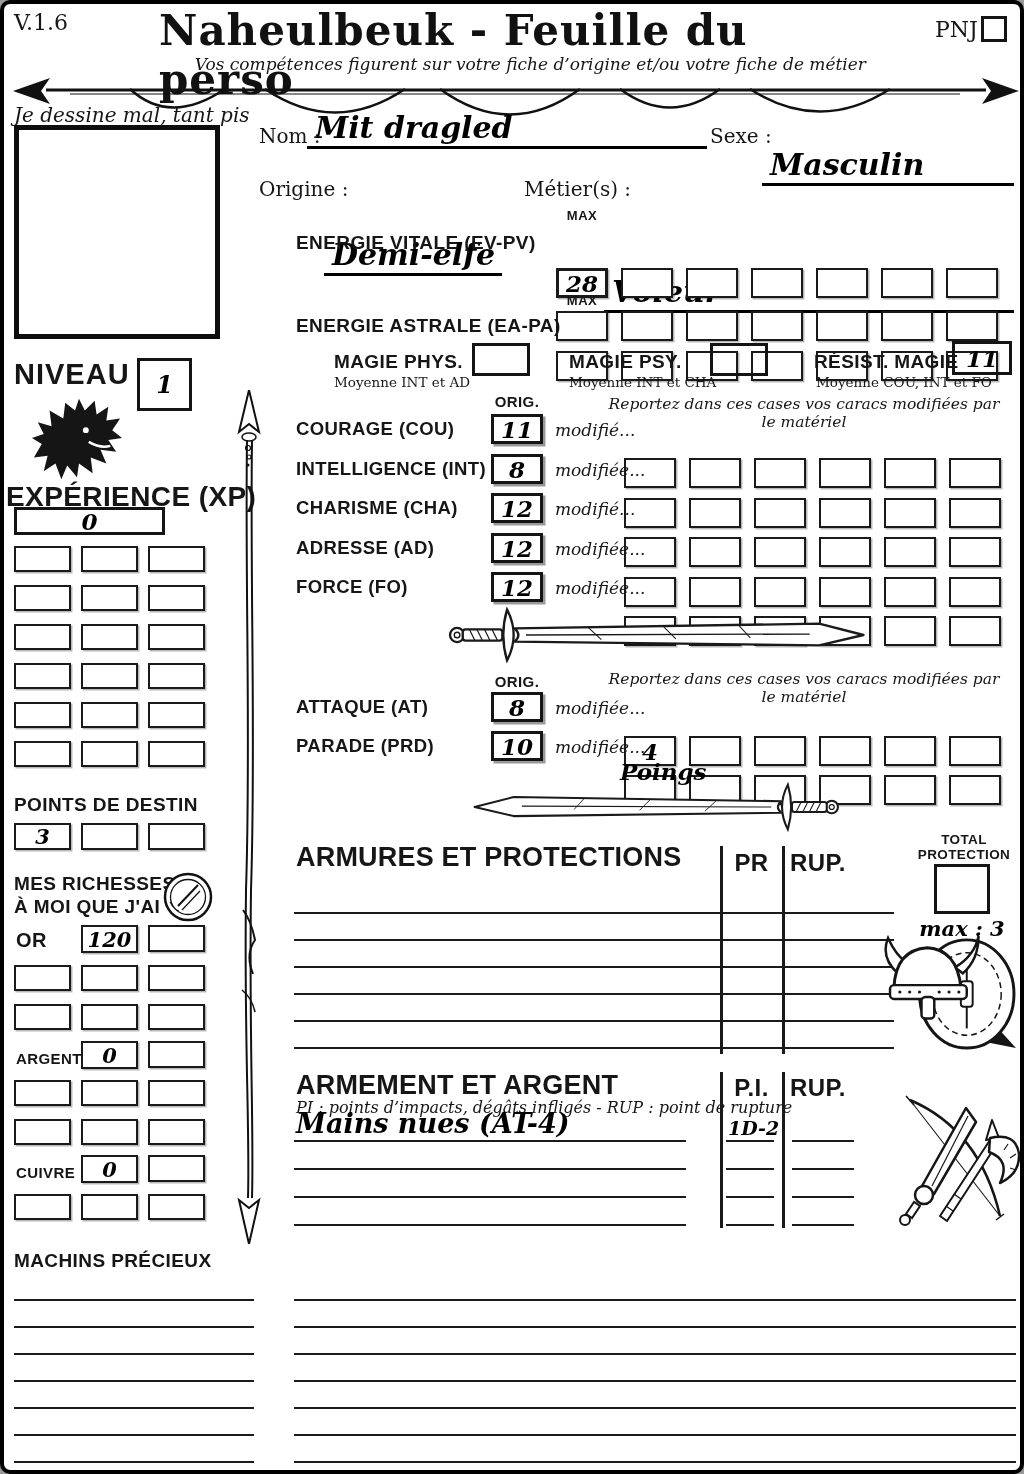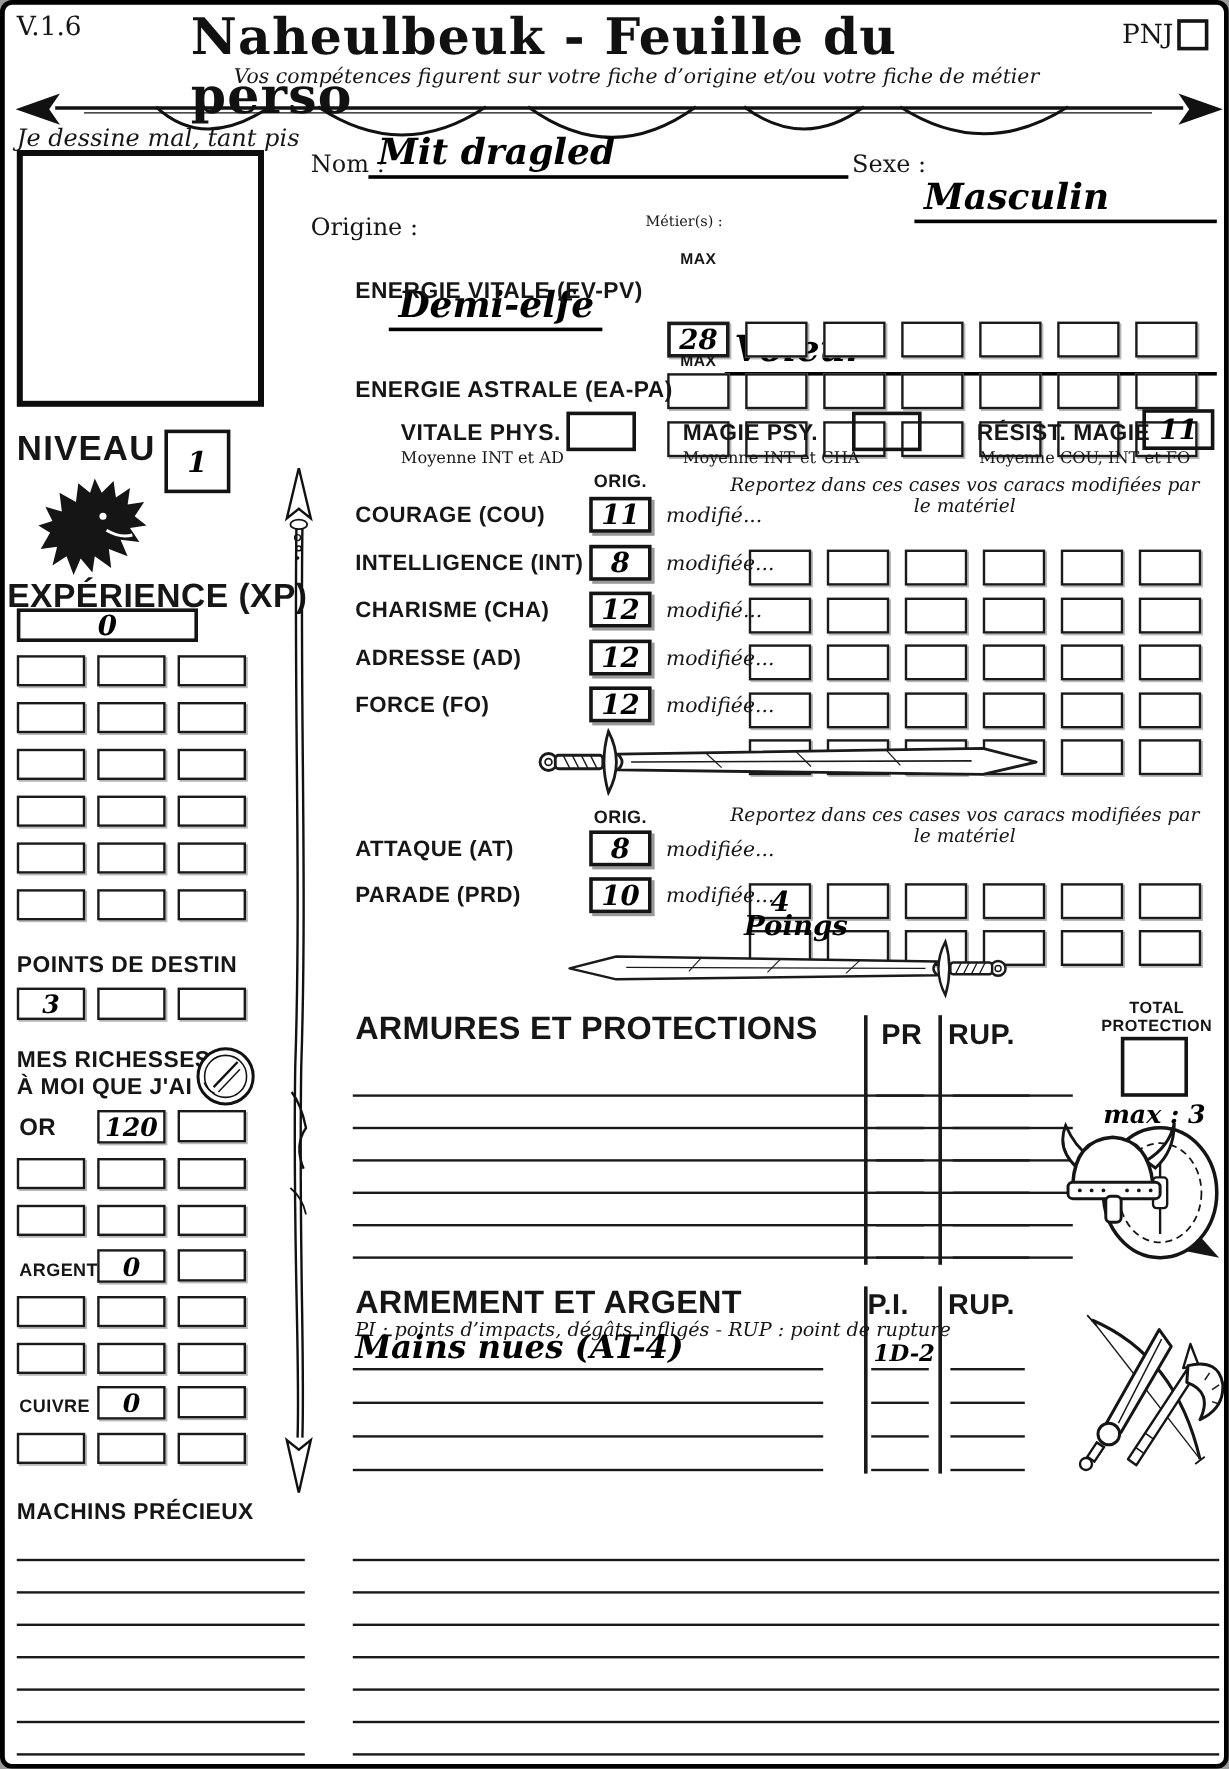--- a/index.html
+++ b/index.html
@@ -196,21 +196,21 @@
     <span class="hand h30">Mit dragled</span>
   </div>
   <div class="abs serif" style="left:706px;top:120px;font-size:20px">Sexe :</div>
   <div class="abs field" style="left:758px;top:108px;width:252px;height:37px">
     <span class="hand h30">Masculin</span>
   </div>
   <div class="abs serif" style="left:255px;top:173px;font-size:20px">Origine :</div>
   <div class="abs field" style="left:320px;top:161px;width:178px;height:37px">
     <span class="hand h30">Demi-elfe</span>
   </div>
-  <div class="abs serif" style="left:534px;top:173px;font-size:12px">Métier(s) :</div>
+  <div class="abs serif" style="left:520px;top:173px;font-size:20px">Métier(s) :</div>
   <div class="abs field" style="left:600px;top:161px;width:410px;height:37px">
     <span class="hand h30">Voleur</span>
   </div>
 
   <div class="abs head maxlbl" style="left:552px;top:204px">MAX</div>
   <div class="abs head" style="left:292px;top:228px;font-size:19px">ENERGIE VITALE (EV-PV)</div>
   <div class="abs brow" style="left:552px;top:220px">
     <div class="bx" style="border-width:3px">
         <span class="hand h23">28</span>
       </div>
@@ -235,21 +235,21 @@
       <div class="bx"></div>
       <div class="bx"></div>
       <div class="bx"></div>
       <div class="bx"></div>
       <div class="bx"></div>
       <div class="bx"></div>
       <div class="bx"></div>
     </div>
   <div class="abs head" style="left:292px;top:311px;font-size:19px">ENERGIE ASTRALE (EA-PA)</div>
 
-  <div class="abs head" style="left:330px;top:347px;font-size:19px">VITALE PHYS.</div>
+  <div class="abs head" style="left:330px;top:347px;font-size:19px">MAGIE PHYS.</div>
   <div class="abs" style="left:468px;top:339px;width:58px;height:33px;border:3px solid #141414;display:flex;align-items:center;justify-content:center">
     <span class="hand h21"></span>
   </div>
   <div class="abs serif note" style="left:330px;top:370px">Moyenne INT et AD</div>
   <div class="abs head" style="left:565px;top:347px;font-size:19px">MAGIE PSY.</div>
   <div class="abs" style="left:706px;top:339px;width:58px;height:33px;border:3px solid #141414;display:flex;align-items:center;justify-content:center">
     <span class="hand h21"></span>
   </div>
   <div class="abs serif note" style="left:565px;top:370px">Moyenne INT et CHA</div>
   <div class="abs head" style="left:810px;top:347px;font-size:19px">RÉSIST. MAGIE</div>
@@ -435,21 +435,21 @@
       <circle cx="56" cy="61" r="1.6" fill="#151515"></circle>
     <circle cx="66" cy="61" r="1.6" fill="#151515"></circle>
       <circle cx="76" cy="61" r="1.6" fill="#151515"></circle>
     <rect x="38" y="66" width="13" height="22" rx="4" fill="#fff" stroke="#151515" stroke-width="2.5"></rect>
   </svg>
 
   <div class="abs head sect" style="left:292px;top:1066px">ARMEMENT ET ARGENT</div>
   <div class="abs cal" style="left:292px;top:1094px;font-size:16px">PI : points d’impacts, dégâts infligés - RUP : point de rupture</div>
   <div class="abs vdiv" style="left:716px;top:1068px;height:156px"></div>
   <div class="abs vdiv" style="left:778px;top:1068px;height:156px"></div>
-  <div class="abs head colhead" style="left:719px;top:1070px;width:57px;">P.I.</div>
+  <div class="abs head colhead" style="left:719px;top:1070px;width:57px;text-align:center">P.I.</div>
   <div class="abs head colhead" style="left:786px;top:1070px">RUP.</div>
   <div class="abs lines28" style="left:290px;top:1110px;width:392px">
     <div class="ln">
         <span class="hand h27">Mains nues (AT-4)</span>
       </div>
   <div class="ln"></div>
       <div class="ln"></div>
       <div class="ln"></div>
     </div>
   <div class="abs lines28" style="left:722px;top:1110px;width:48px">

